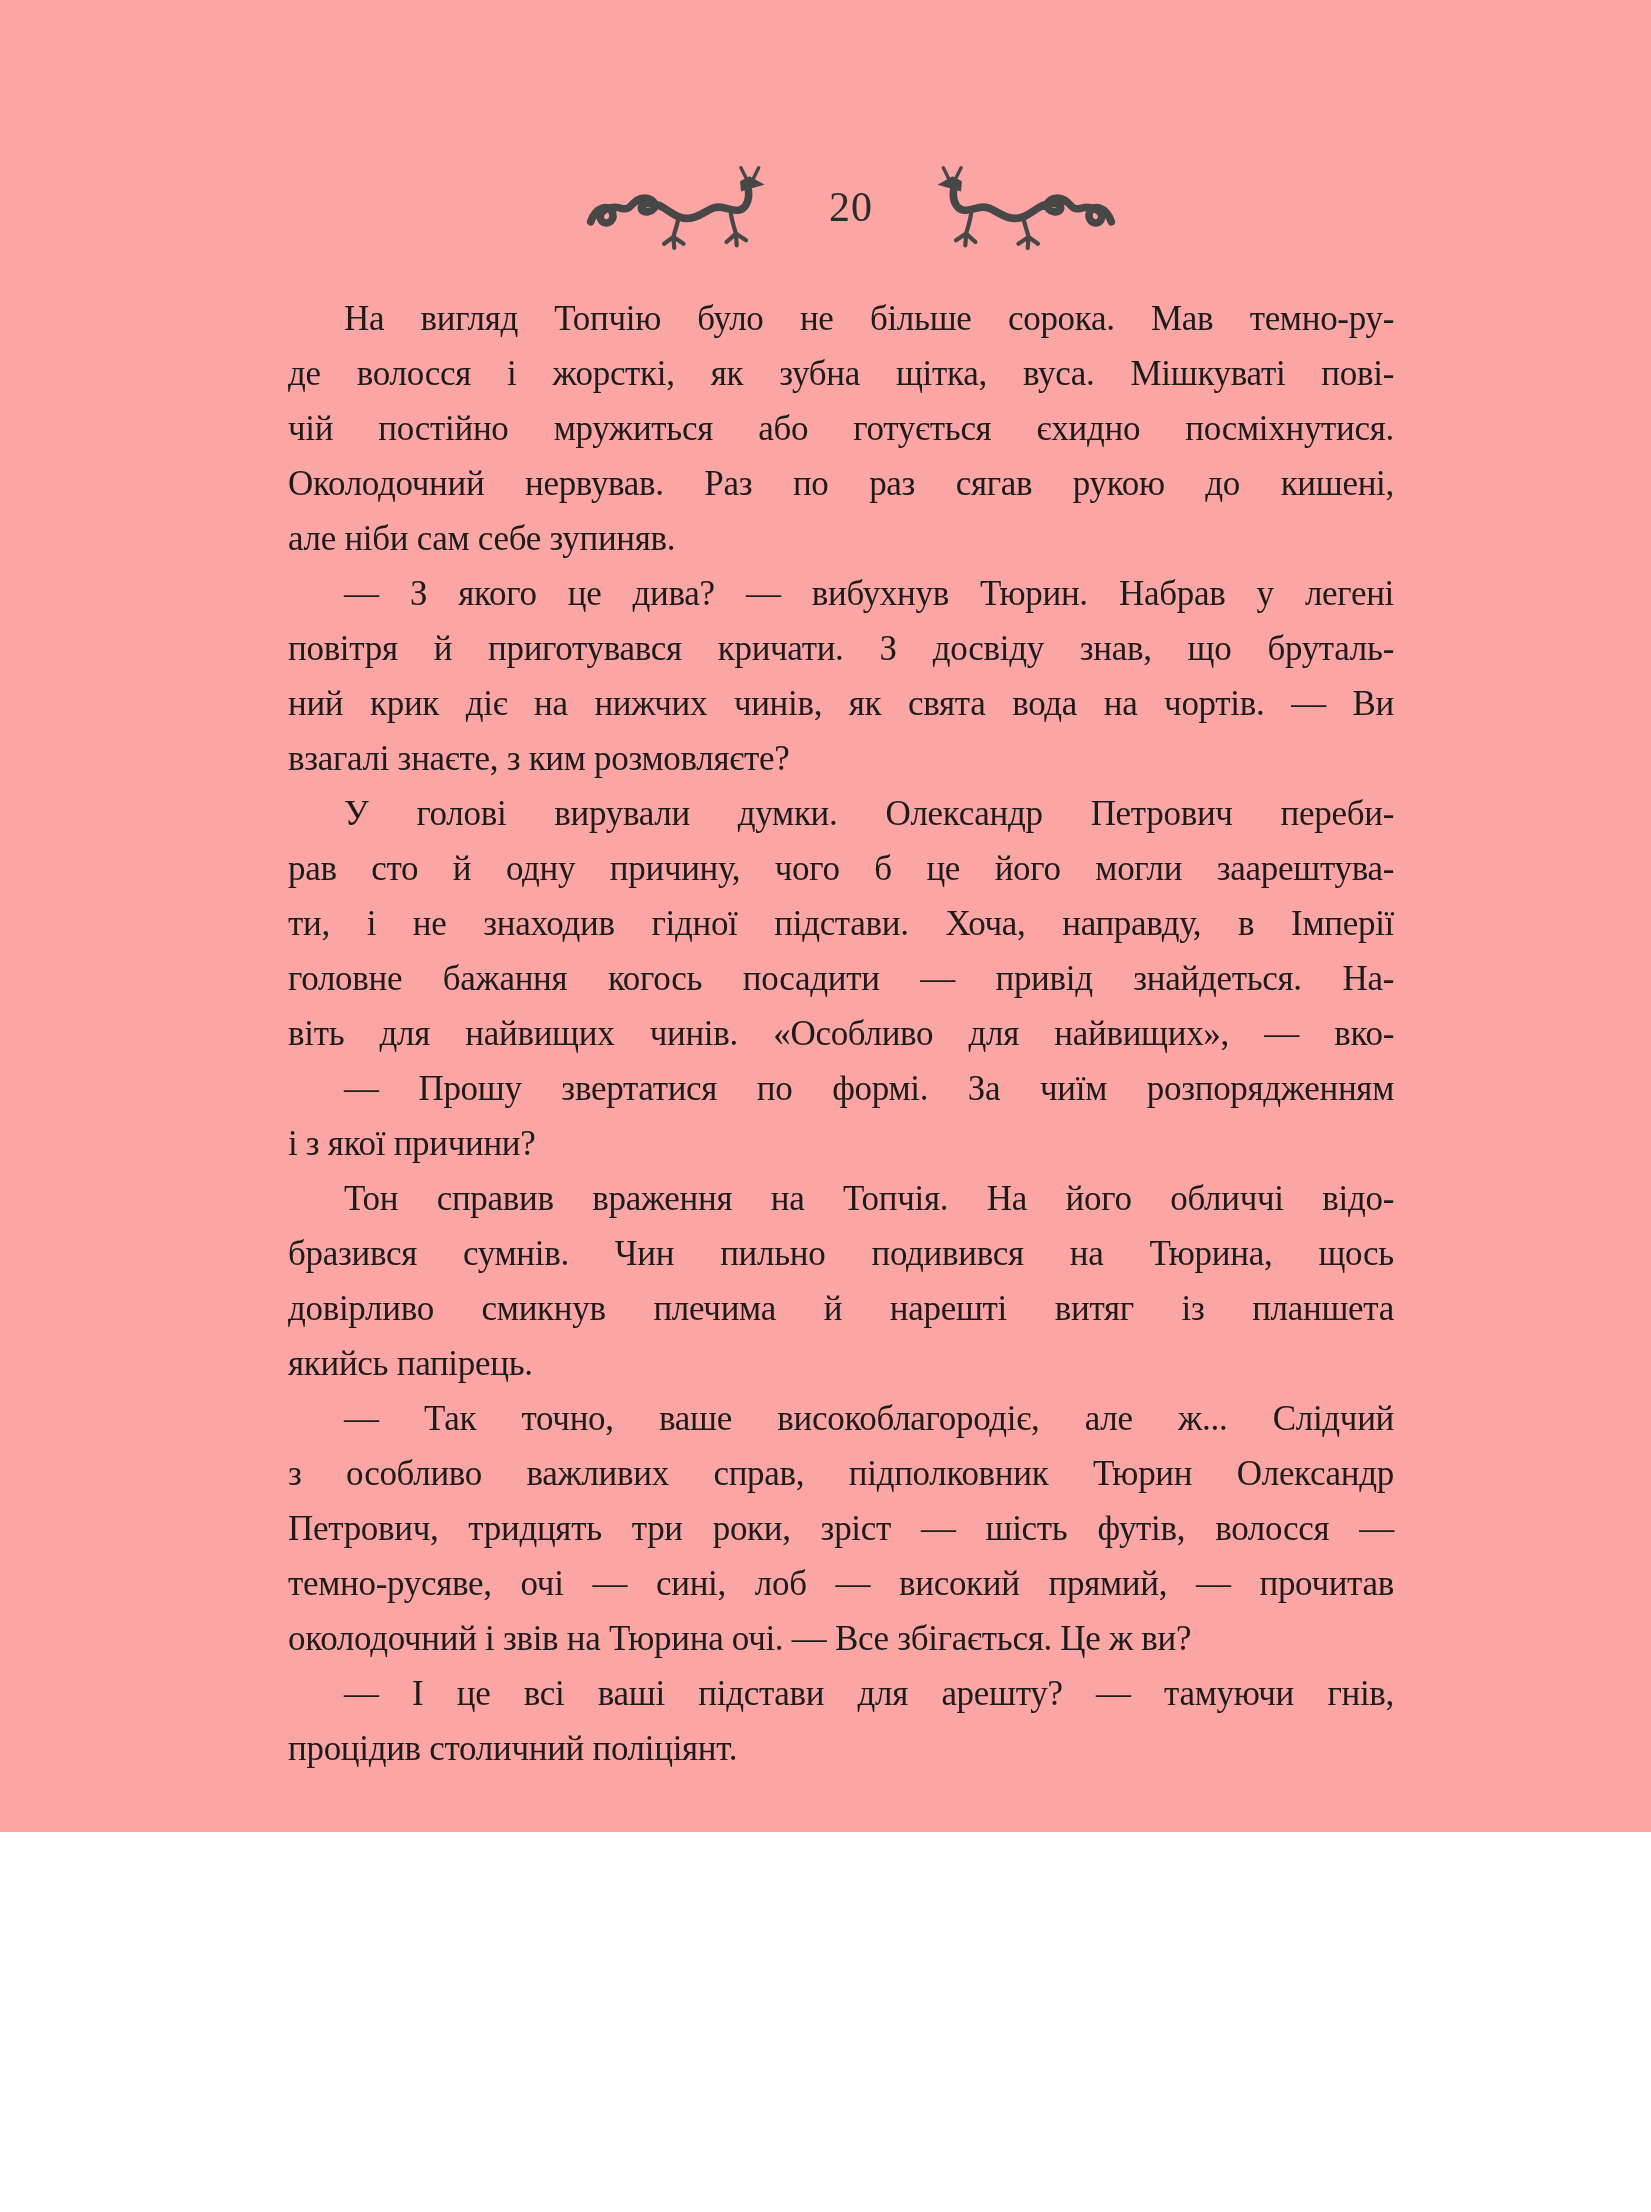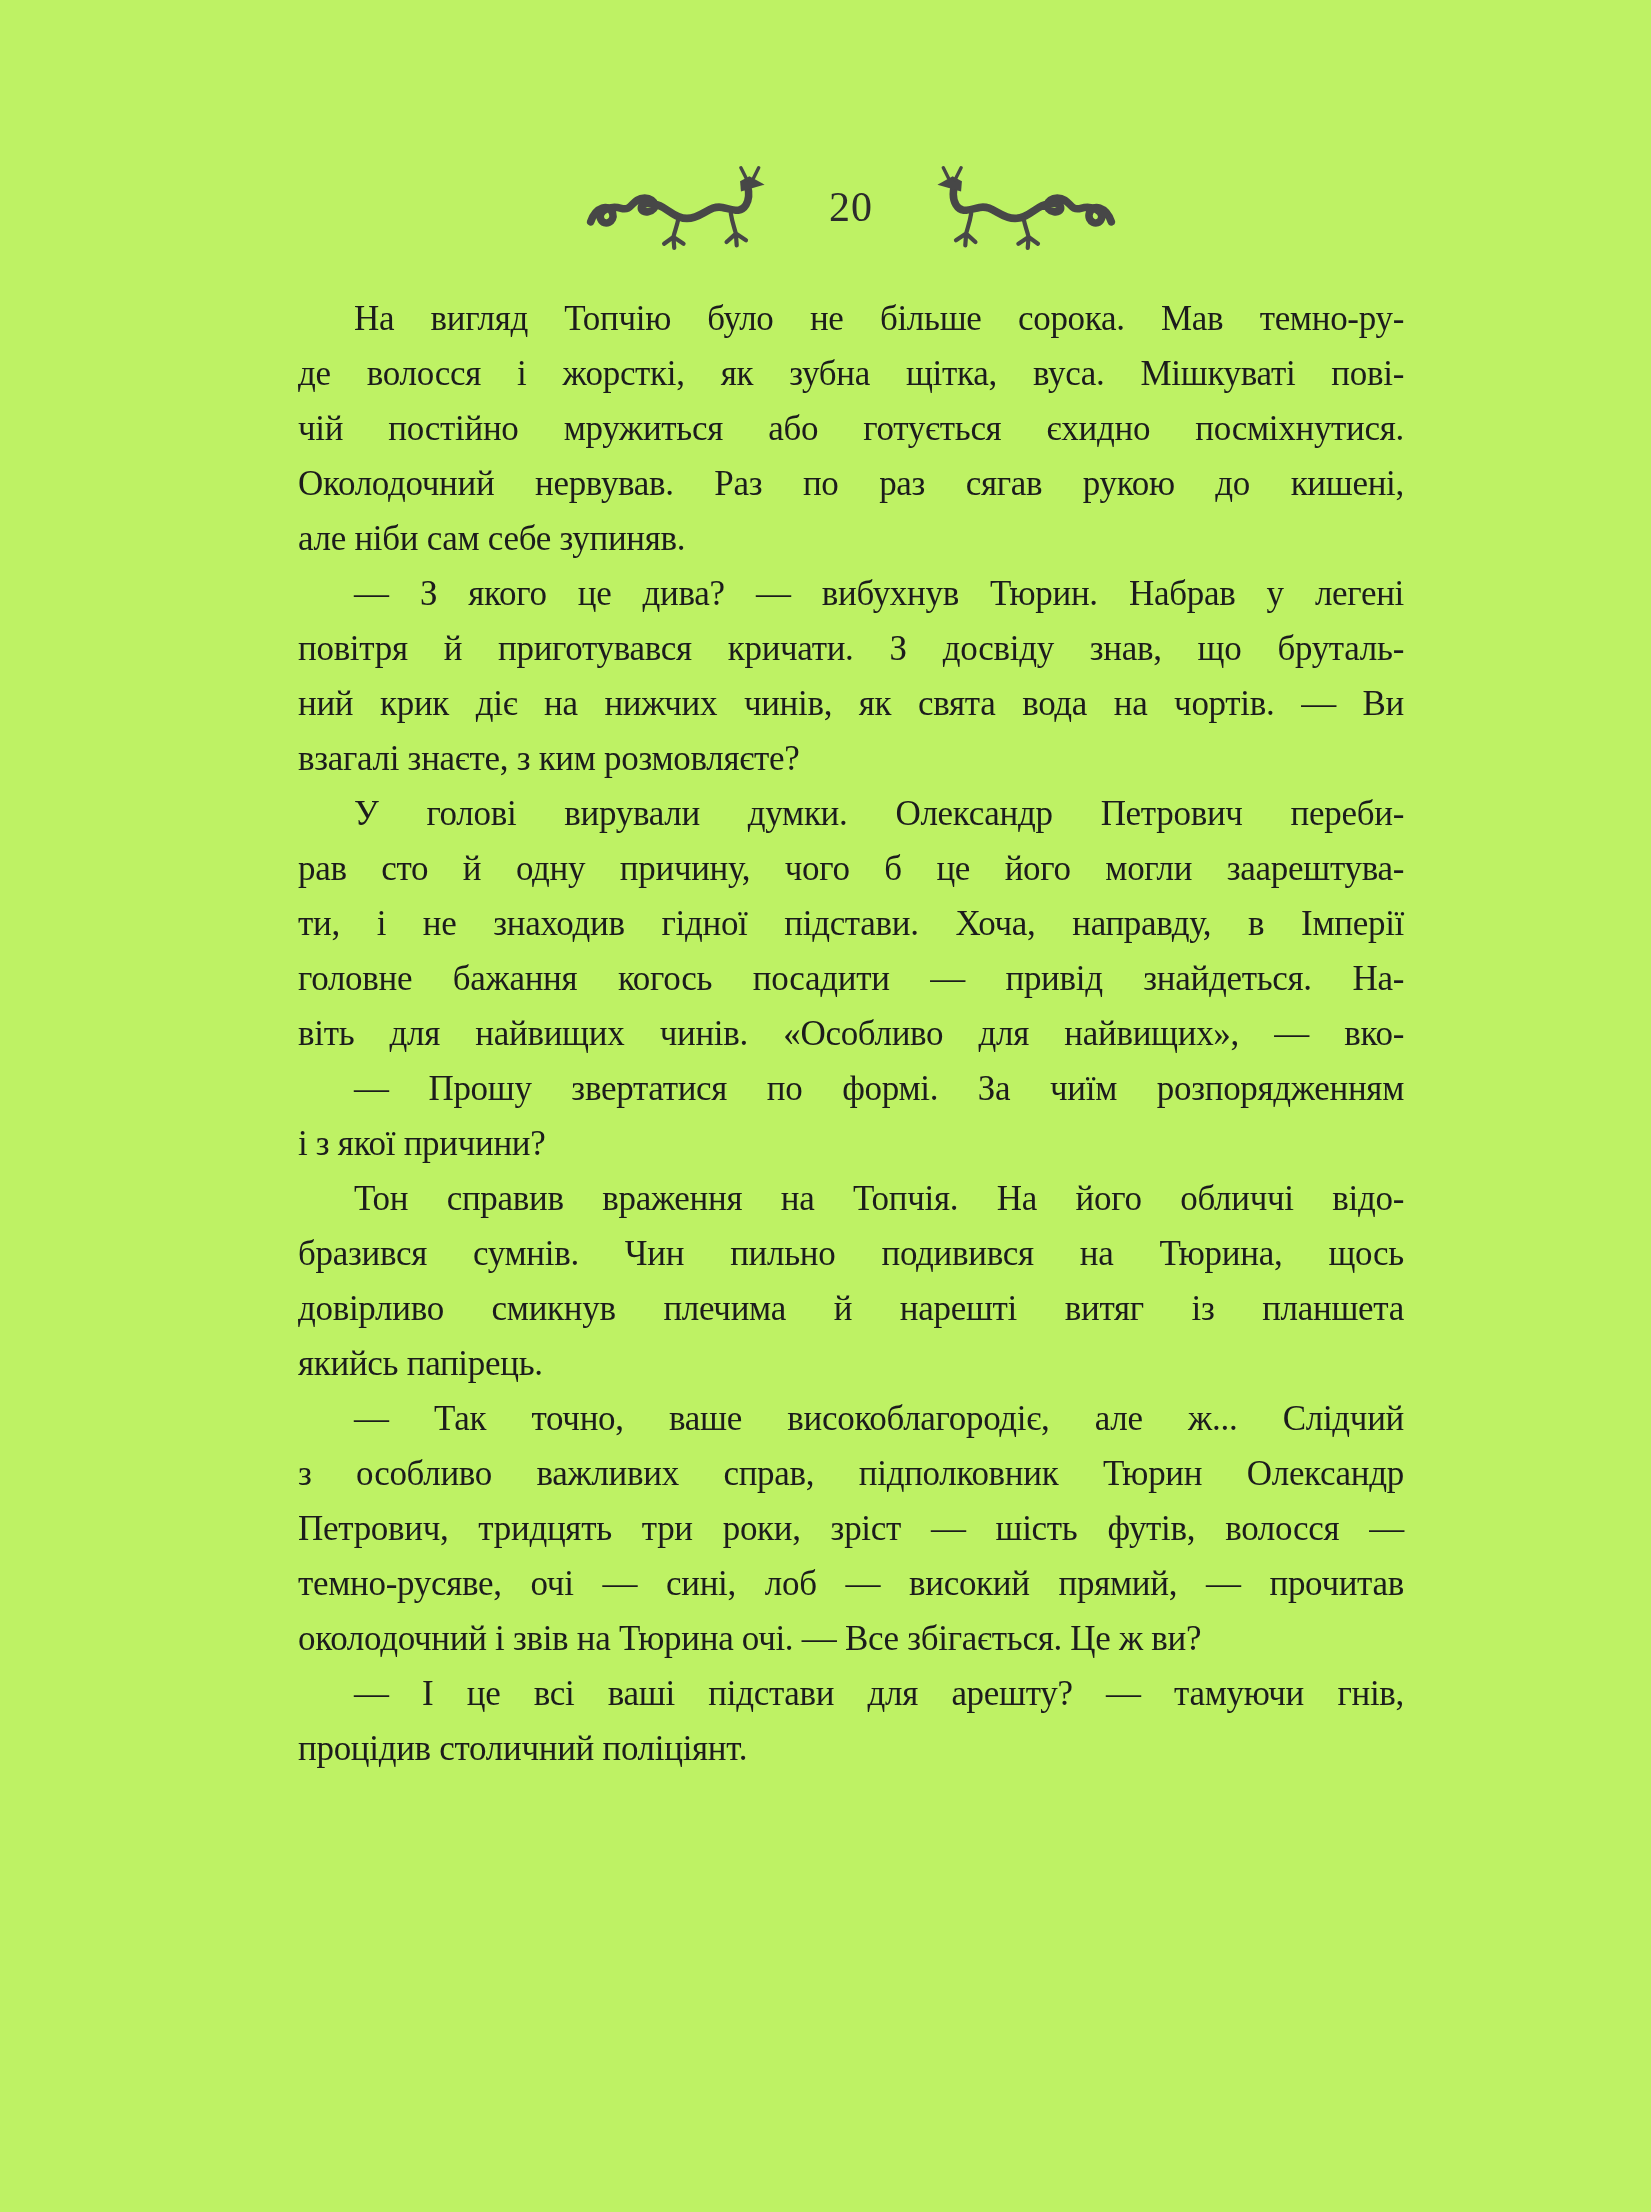--- a/index.html
+++ b/index.html
@@ -3,22 +3,22 @@
 <meta charset="utf-8">
 <style>
   html, body {
     margin: 0;
     padding: 0;
     background: #ffffff;
   }
   .page {
     position: relative;
     width: 1652px;
-    height: 2212px;
-    background: #bef264;
+    height: 1832px;
+    background: #fca5a5;
     font-family: "Liberation Serif", "DejaVu Serif", serif;
     color: #1c1c1c;
     overflow: hidden;
   }
   .page-header {
     position: absolute;
     top: 165px;
     left: 298px;
     width: 1106px;
     height: 95px;
@@ -39,21 +39,21 @@
   .page-number {
     font-size: 42px;
     color: #2c2c2c;
     letter-spacing: 0.9px;
     line-height: 1;
     padding-bottom: 12px;
   }
   .text-block {
     position: absolute;
     top: 291px;
-    left: 298px;
+    left: 288px;
     width: 1106px;
   }
   .paragraph { margin: 0; padding: 0; }
   .line {
     font-size: 35px;
     line-height: 55px;
     letter-spacing: -0.3px;
     text-align: justify;
     text-align-last: justify;
     white-space: normal;

